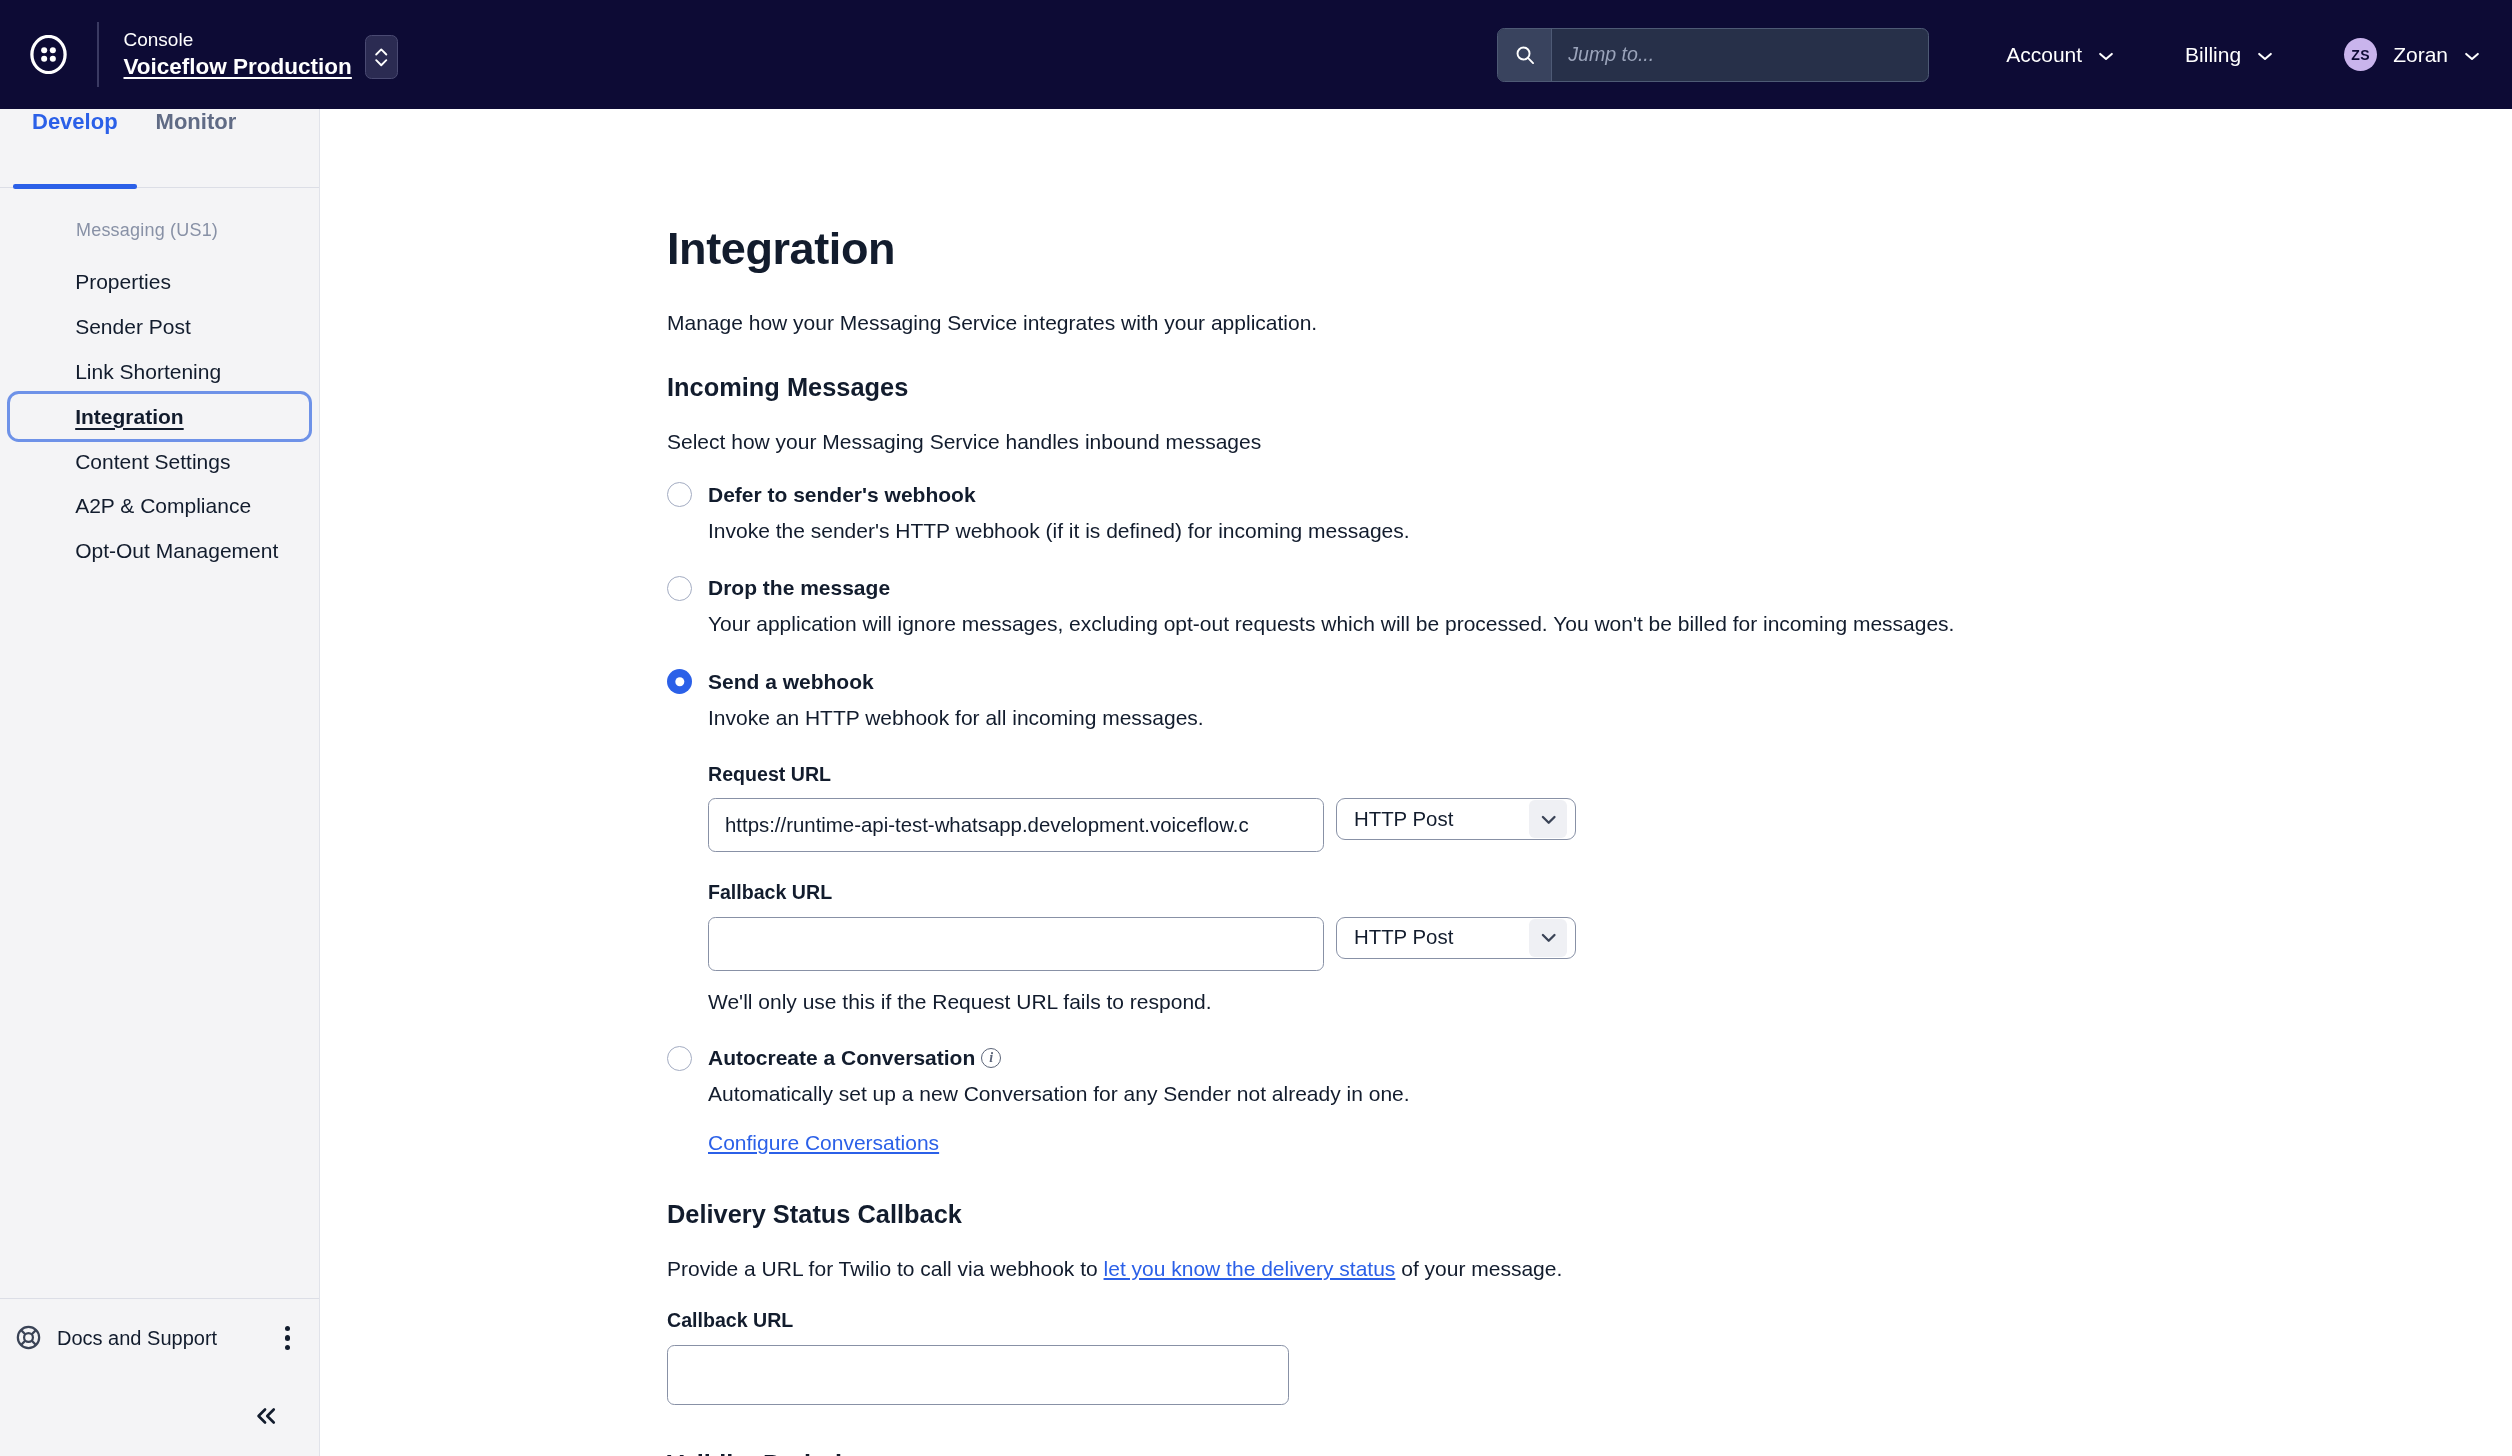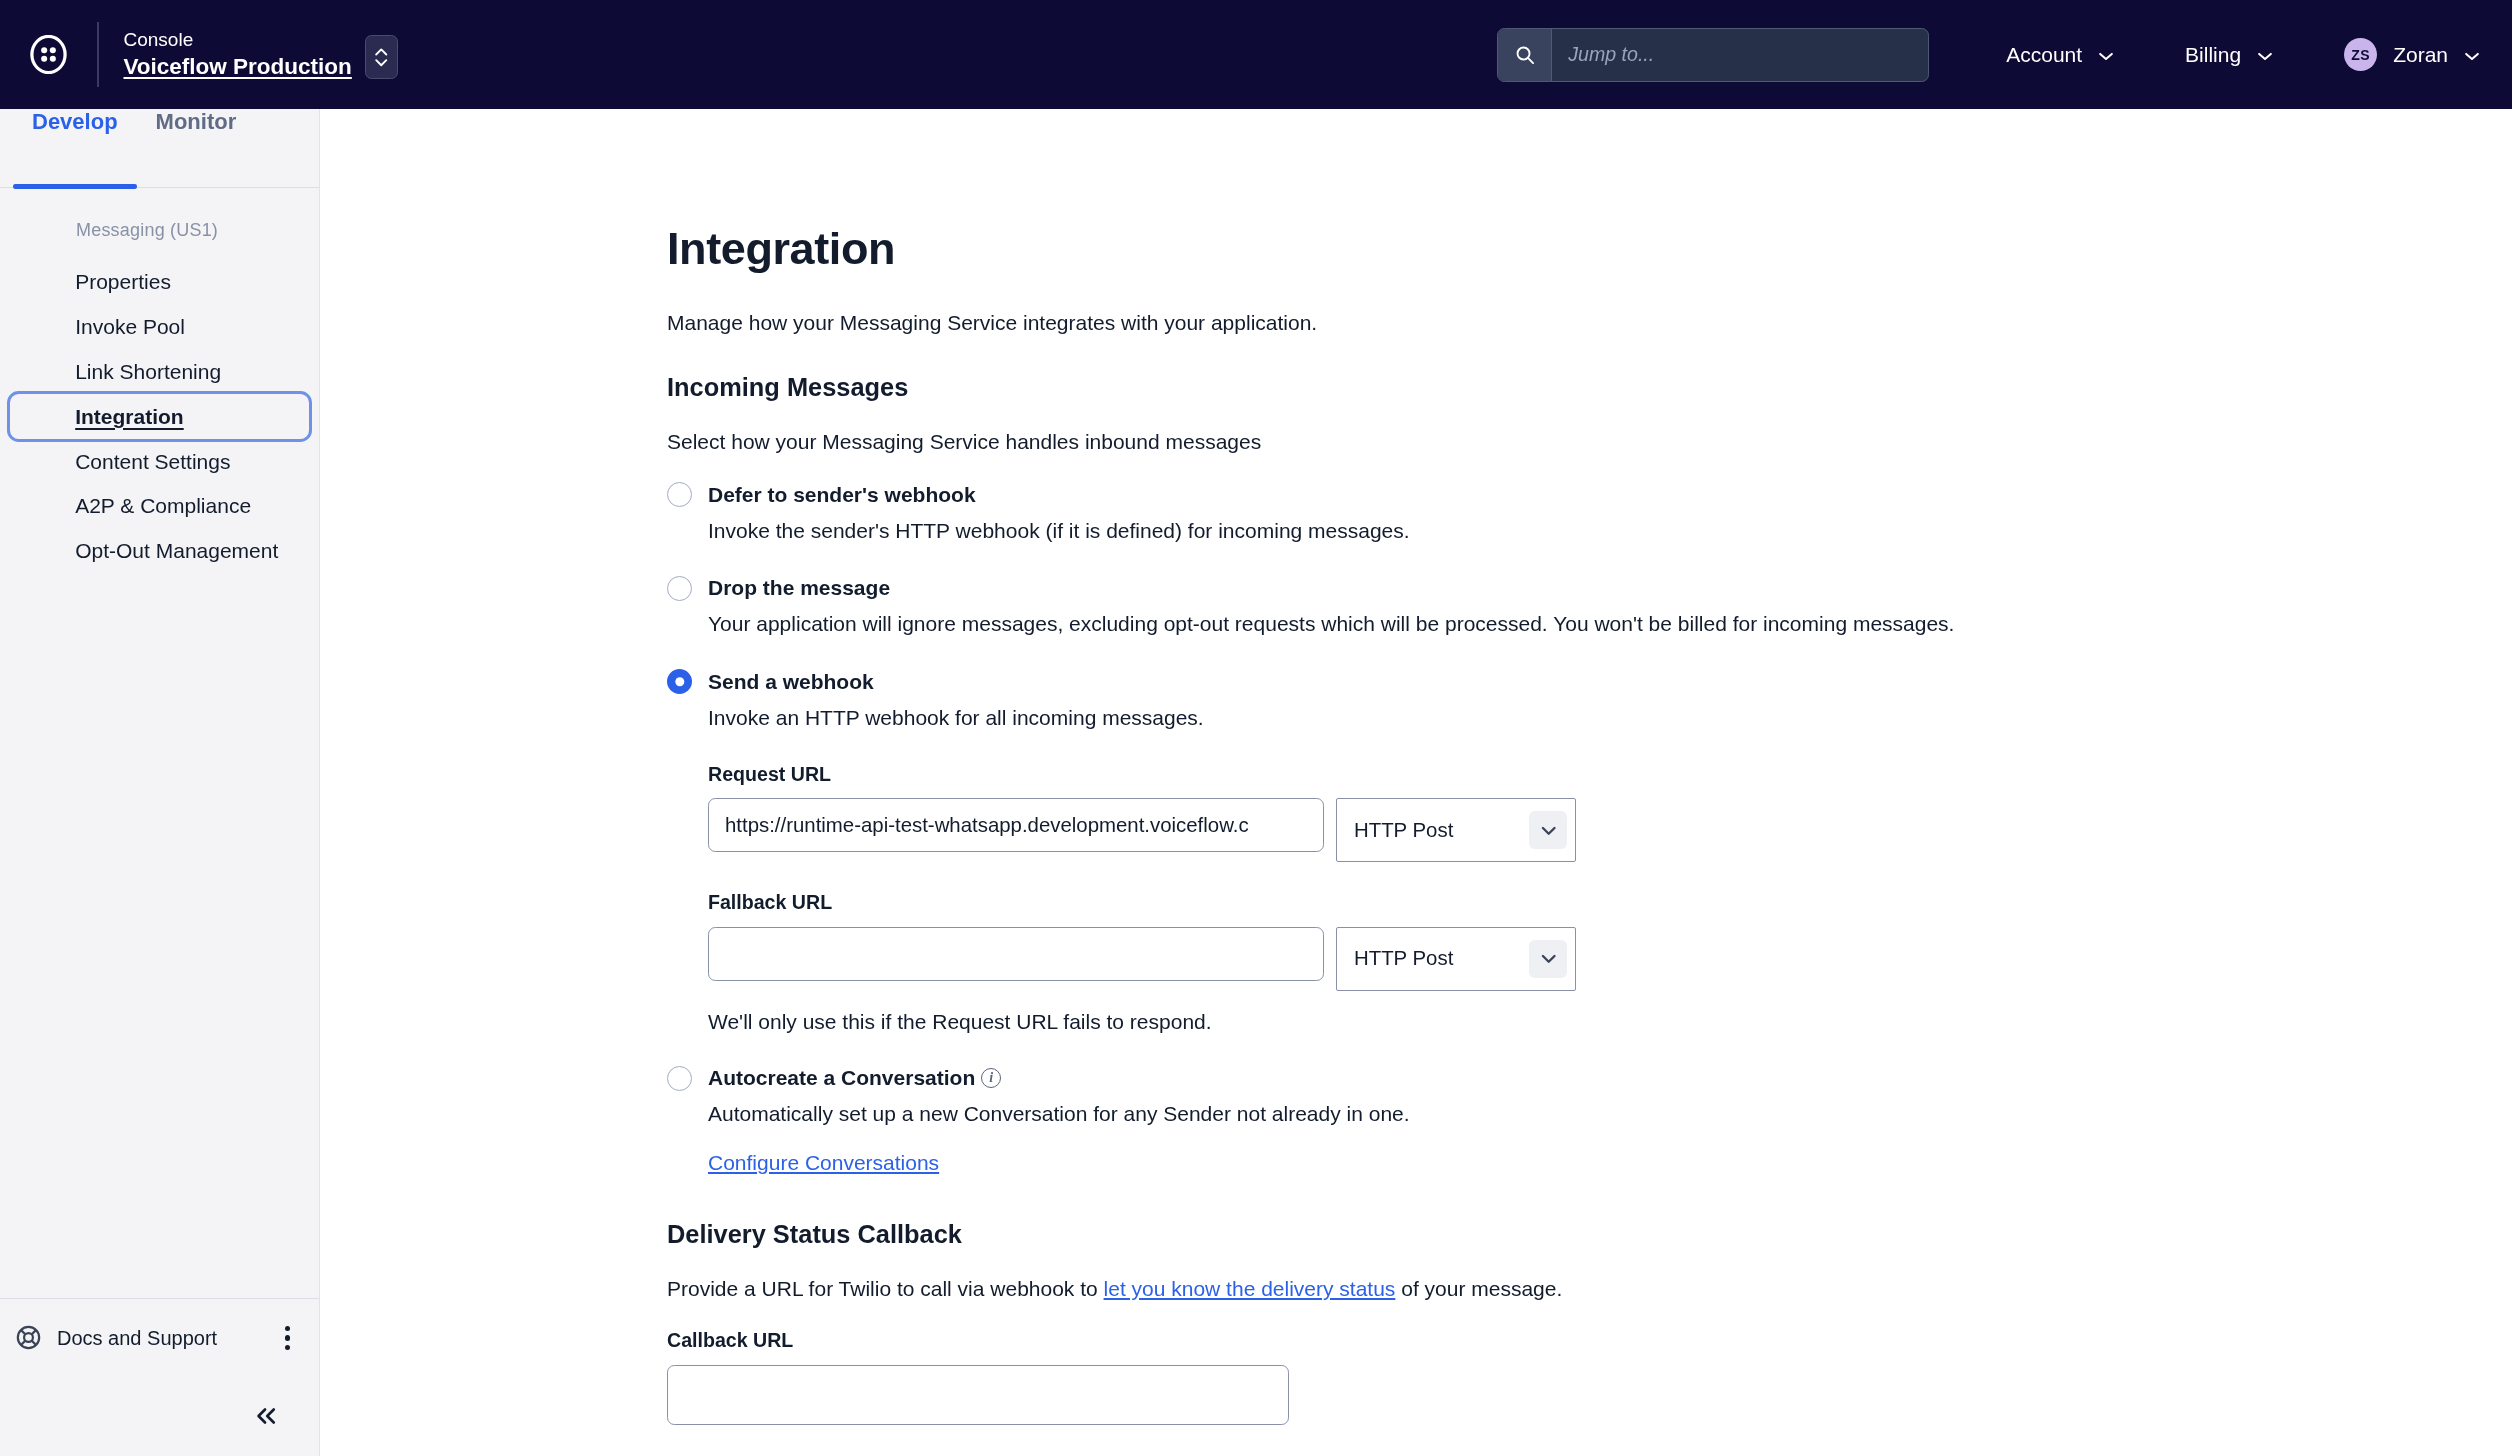--- a/index.html
+++ b/index.html
@@ -372,23 +372,23 @@
     border-radius: 7.3px;
     background: #ffffff;
     font-family: "Liberation Sans", sans-serif;
     font-size: 20.4px;
     color: #121C2D;
     padding: 0 16px;
     outline: none;
   }
   .select-wrap {
     width: 240px;
-    height: 64px;
+    height: 42px;
     border: 1.5px solid #8891A6;
-    border-radius: 2px;
+    border-radius: 9px;
     background: #ffffff;
     display: flex;
     align-items: center;
     padding-left: 17.4px;
     padding-right: 7.3px;
     cursor: pointer;
     position: relative;
   }
   .select-value {
     flex: 1;
@@ -542,21 +542,21 @@
         <div class="tab">Monitor</div>
       </div>
 
       <div class="side-scroll">
 
         <div class="side-section-label">Messaging (US1)</div>
 
 
         <div class="nav-list">
           <div class="nav-item">Properties</div>
-          <div class="nav-item">Invoke Pool</div>
+          <div class="nav-item">Sender Post</div>
           <div class="nav-item">Link Shortening</div>
           <div class="nav-item active">Integration</div>
           <div class="nav-item">Content Settings</div>
           <div class="nav-item">A2P &amp; Compliance</div>
           <div class="nav-item">Opt-Out Management</div>
         </div>
       </div>
 
       <div class="side-footer">
         <span>

